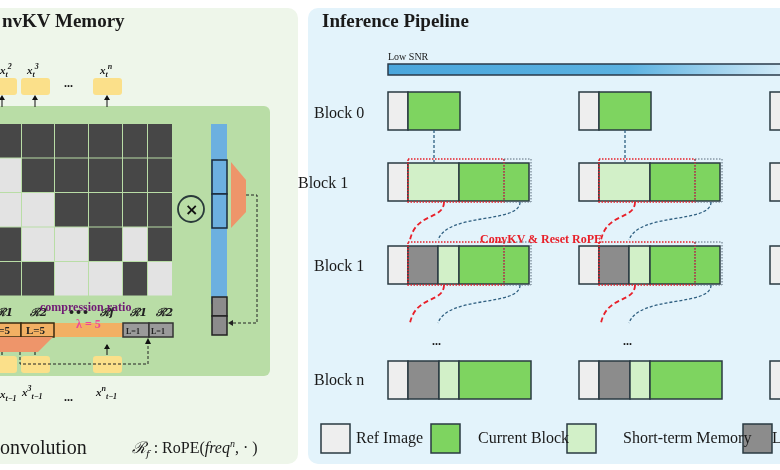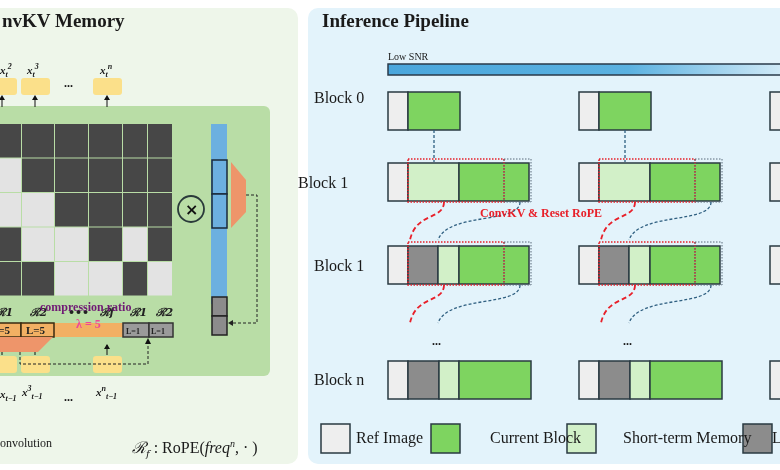--- a/index.html
+++ b/index.html
@@ -173,31 +173,31 @@
 <div class="lbl" style="left:0px;top:62px;font-size:11px;font-style:italic;font-weight:bold;">x<sub style="font-size:8px">t</sub><sup style="font-size:8px">2</sup></div>
 <div class="lbl" style="left:27px;top:62px;font-size:11px;font-style:italic;font-weight:bold;">x<sub style="font-size:8px">t</sub><sup style="font-size:8px">3</sup></div>
 <div class="lbl" style="left:100px;top:62px;font-size:11px;font-style:italic;font-weight:bold;">x<sub style="font-size:8px">t</sub><sup style="font-size:8px">n</sup></div>
 <div class="lbl" style="left:64px;top:76px;font-size:12px;font-weight:bold;">...</div>
 
 <div class="lbl" style="left:0px;top:388px;font-size:11px;font-style:italic;font-weight:bold;">x<sub style="font-size:8px">t−1</sub></div>
 <div class="lbl" style="left:22px;top:384px;font-size:11px;font-style:italic;font-weight:bold;">x<sup style="font-size:8px">3</sup><sub style="font-size:8px">t−1</sub></div>
 <div class="lbl" style="left:96px;top:384px;font-size:11px;font-style:italic;font-weight:bold;">x<sup style="font-size:8px">n</sup><sub style="font-size:8px">t−1</sub></div>
 <div class="lbl" style="left:64px;top:390px;font-size:12px;font-weight:bold;">...</div>
 
-<div class="lbl" style="left:0px;top:436px;font-size:12px;">onvolution</div>
+<div class="lbl" style="left:0px;top:436px;font-size:20px;">onvolution</div>
 <div class="lbl" style="left:100px;top:436px;font-size:16px;margin-left:32px;"><i style="font-family:'DejaVu Serif',serif;">ℛ<sub style="font-size:10px">f</sub></i> : RoPE(<i>freq<sup style="font-size:10px">n</sup></i>, · )</div>
 
 <div class="lbl" style="left:40px;top:300px;font-size:12px;font-weight:bold;"><span style="color:#701a75">compression ratio</span></div>
 <div class="lbl" style="left:76px;top:317px;font-size:12px;font-weight:bold;color:#ec4899;">λ = 5</div>
 
 <div class="lbl small" style="left:388px;top:51px;font-size:10px;">Low SNR</div>
-<div class="lbl" style="left:314px;top:89px;">Block 0</div>
+<div class="lbl" style="left:314px;top:104px;">Block 0</div>
 <div class="lbl" style="left:298px;top:174px;">Block 1</div>
 <div class="lbl" style="left:314px;top:257px;">Block 1</div>
 <div class="lbl" style="left:314px;top:371px;">Block n</div>
-<div class="lbl" style="left:480px;top:206px;font-size:12px;font-weight:bold;color:#e8202a;">ConvKV &amp; Reset RoPE</div>
+<div class="lbl" style="left:480px;top:232px;font-size:12px;font-weight:bold;color:#e8202a;">ConvKV &amp; Reset RoPE</div>
 <div class="lbl" style="left:432px;top:334px;font-size:12px;font-weight:bold;">...</div>
 <div class="lbl" style="left:623px;top:334px;font-size:12px;font-weight:bold;">...</div>
 
 <div class="lbl" style="left:356px;top:429px;">Ref Image</div>
-<div class="lbl" style="left:490px;top:429px;">Current Block</div>
+<div class="lbl" style="left:478px;top:429px;">Current Block</div>
 <div class="lbl" style="left:602px;top:429px;margin-left:21px;">Short-term Memory</div>
 <div class="lbl" style="left:772px;top:429px;">L</div>
 
 </body></html>

